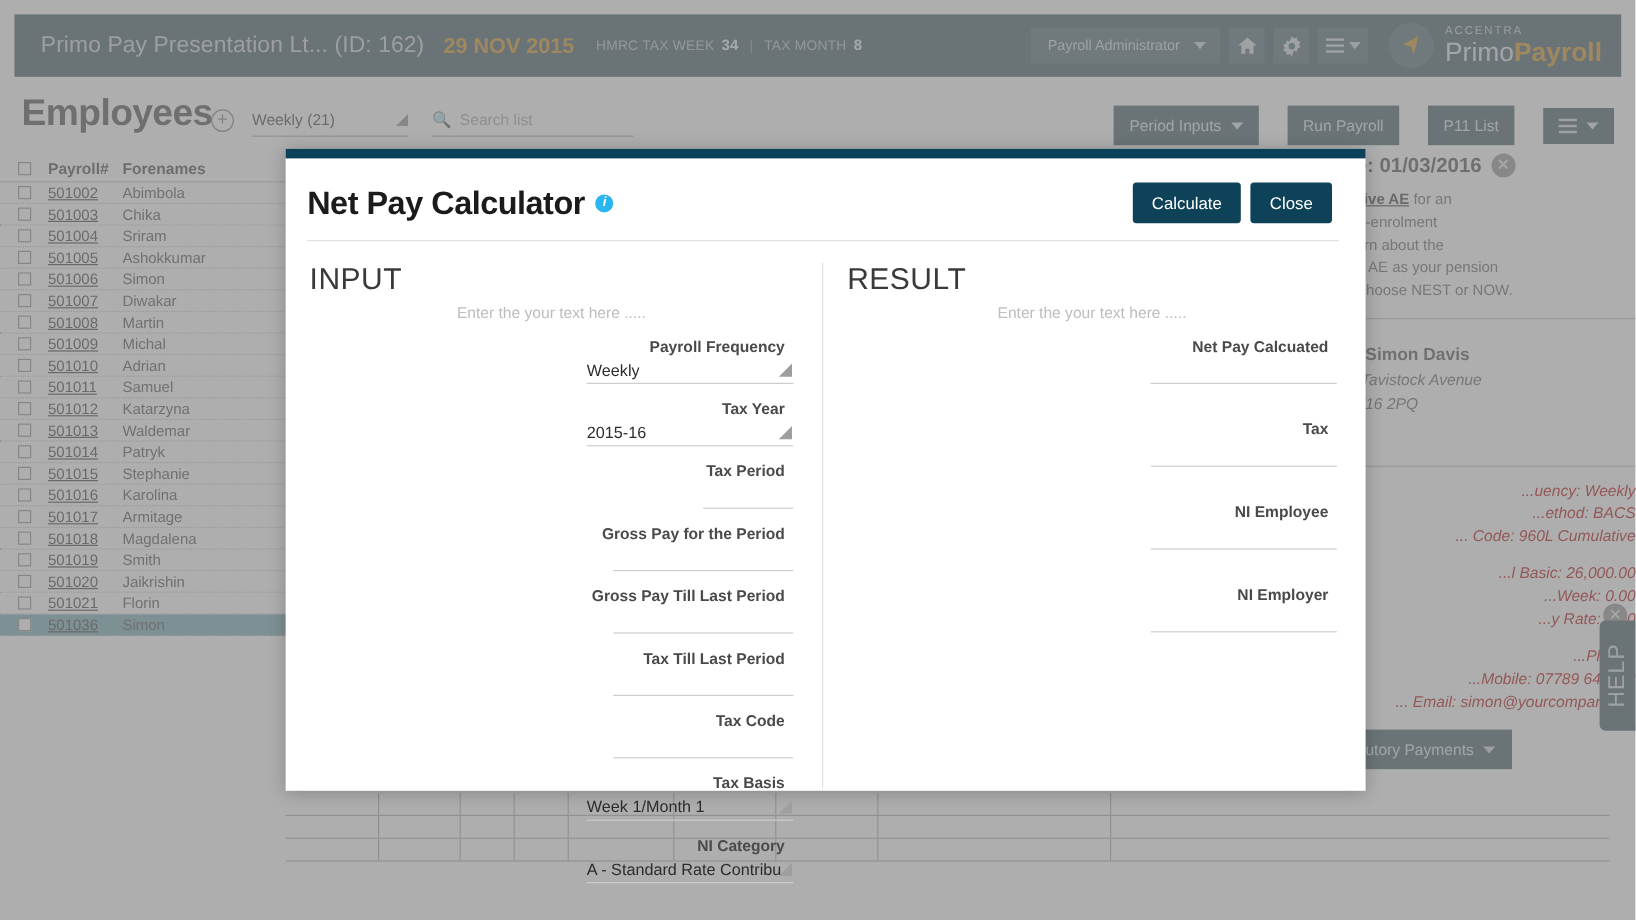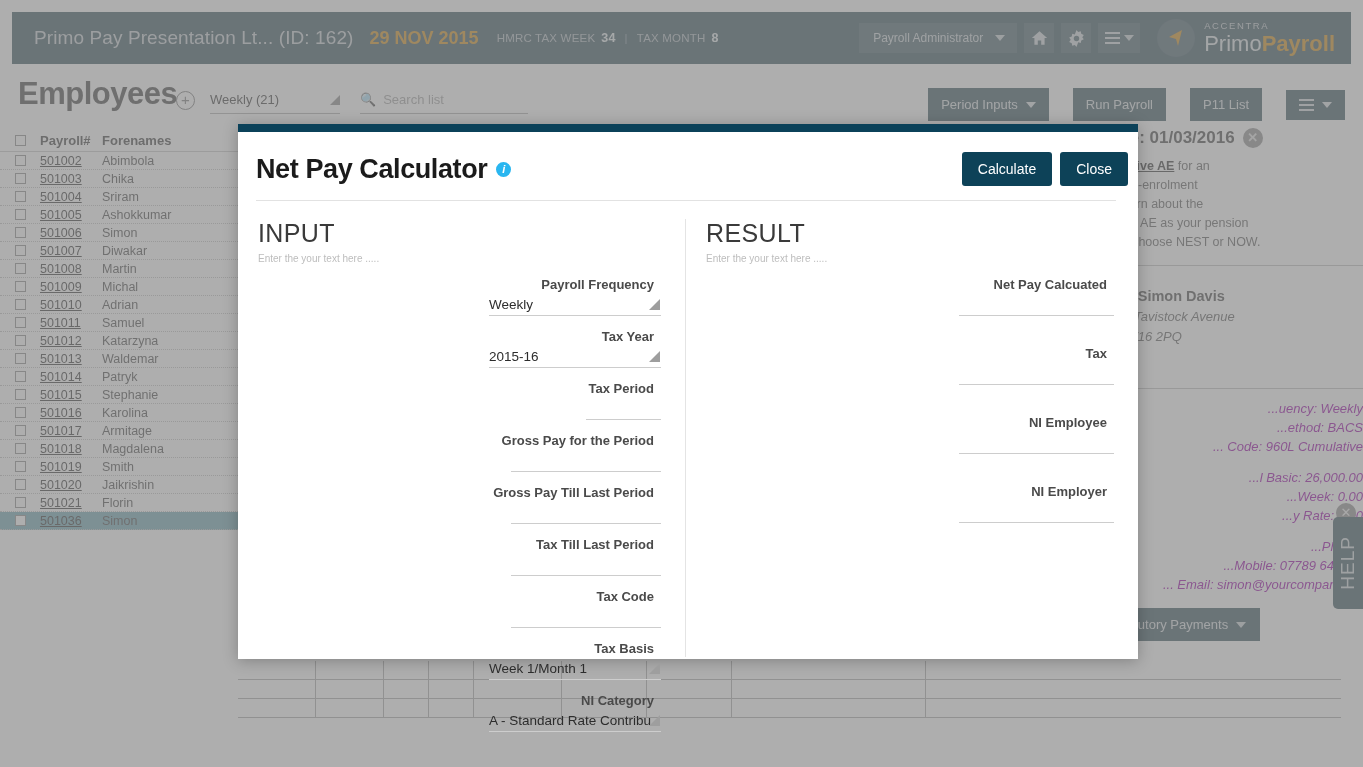--- a/index.html
+++ b/index.html
@@ -233,21 +233,21 @@
     border-radius: 50%; border: 2px solid #9d9d9d;
   }
   .avatar-ph::before {
     content: ""; position: absolute;
     left: 22px; top: 9px; width: 18px; height: 18px;
     border-radius: 50%; border: 2px solid #9d9d9d;
   }
   .p-name { font-size: 14.5px; font-weight: bold; color: #5d5d5d; }
   .p-line { font-style: italic; color: #6e6e6e; margin-top: 5px; }
   .p-link { margin-top: 10px; font-weight: bold; color: #4d4d4d; text-decoration: underline; }
-  .dp-kv { margin-top: 3px; text-align: right; font-style: italic; line-height: 19px; color: #a21caf; }
+  .dp-kv { margin-top: 3px; text-align: right; font-style: italic; line-height: 19px; color: #b91c1c; }
   .dp-kv .blk { margin-top: 12px; }
   .stat-btn {
     position: absolute; left: 73px; top: 480px;
     background: #4e6670; color: #dfe5e7;
     font-size: 13px; padding: 9px 14px;
     display: flex; align-items: center; gap: 8px;
     white-space: nowrap;
   }
 
   
@@ -288,21 +288,21 @@
   #modal {
     position: absolute;
     left: 238px; top: 124px;
     width: 900px; height: 535px;
     background: #ffffff;
     border-top: 8px solid #0b4159;
     box-shadow: 0 2px 14px rgba(0,0,0,.25);
   }
   .modal-head {
     display: flex; align-items: center;
-    padding: 14px 10px 0 18px;
+    padding: 14px 28px 0 18px;
     height: 60px;
   }
   .modal-title {
     font-size: 27px; font-weight: bold; color: #1b1b1b;
     letter-spacing: -.4px;
   }
   .info-dot {
     width: 15px; height: 15px; border-radius: 50%;
     background: #29b6f0; color: #fff;
     font-size: 11px; font-weight: bold; font-style: italic;
@@ -329,21 +329,21 @@
   }
   .panel { position: relative; padding: 0 24px 0 20px; }
   .panel.left { width: 447px; }
   .panel.right { width: 453px; border-left: 1px solid #e4e4e4; }
 
   .panel-title {
     font-size: 25px; color: #3a3a3a; font-weight: normal;
     letter-spacing: .4px;
   }
   .panel-sub {
-    font-size: 10px; color: #bdbdbd; margin-top: 5px;
+    font-size: 13px; color: #bdbdbd; margin-top: 5px; text-align: center;
   }
 
   .field {
     display: flex; align-items: flex-end;
     margin-top: 13px;
     flex-direction: column;
   }
   .field .lbl {
     font-size: 13px; font-weight: bold; color: #4a4a4a;
     text-align: right; padding-bottom: 3px; padding-right: 7px;

